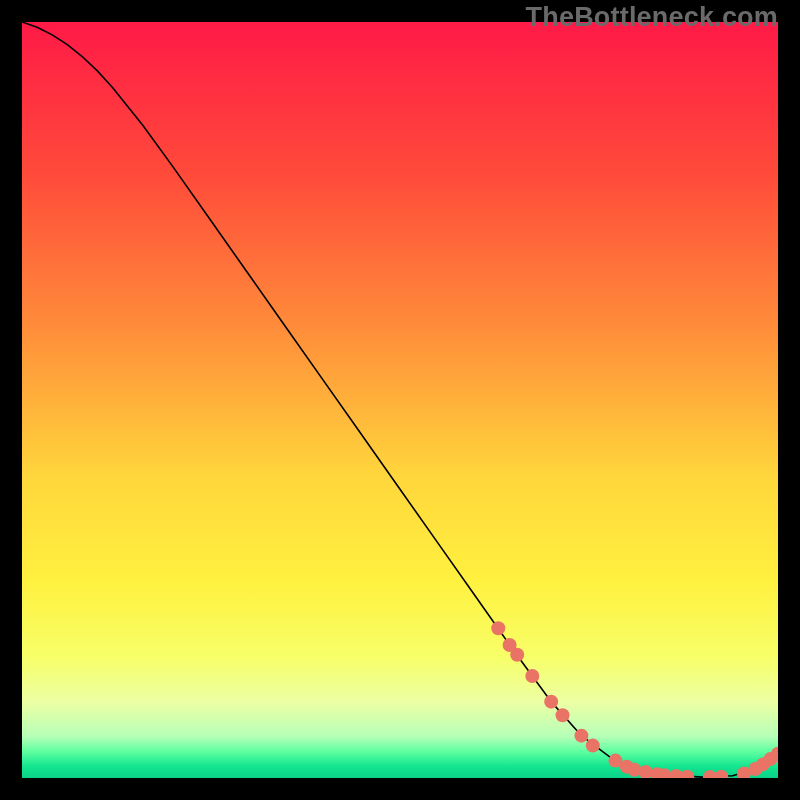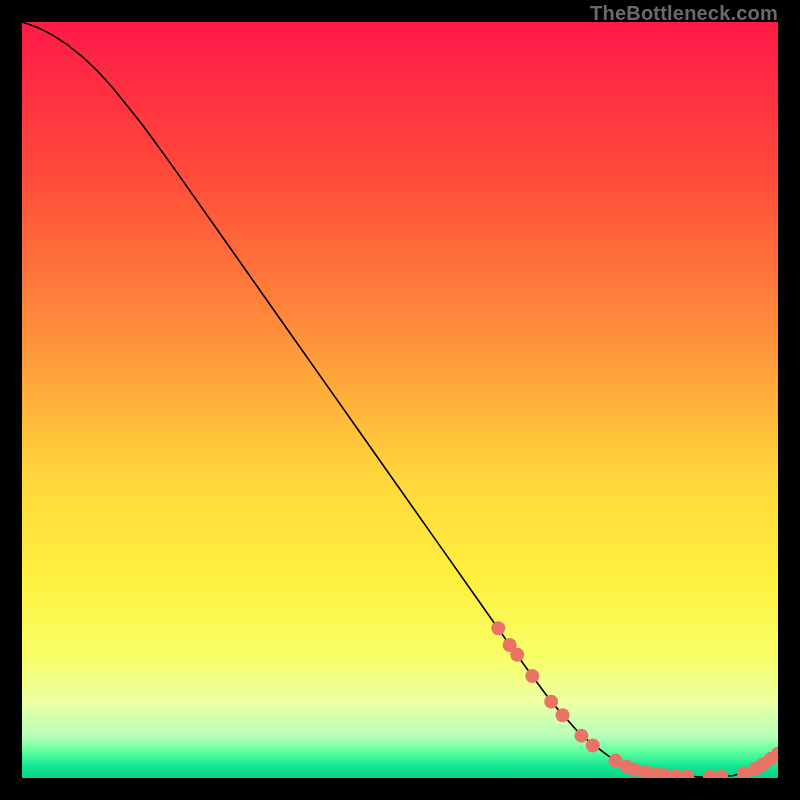--- a/index.html
+++ b/index.html
@@ -27,21 +27,21 @@
   .plot svg {
     display: block;
     width: 756px;
     height: 756px;
   }
   .watermark {
     position: absolute;
     top: 2px;
     right: 22px;
     color: #6a6a6a;
-    font-size: 20px;
+    font-size: 27px;
     font-weight: 600;
     letter-spacing: 0.2px;
     user-select: none;
   }
 </style>
 </head>
 <body>
 
 <div class="stage">
   <div class="plot">

